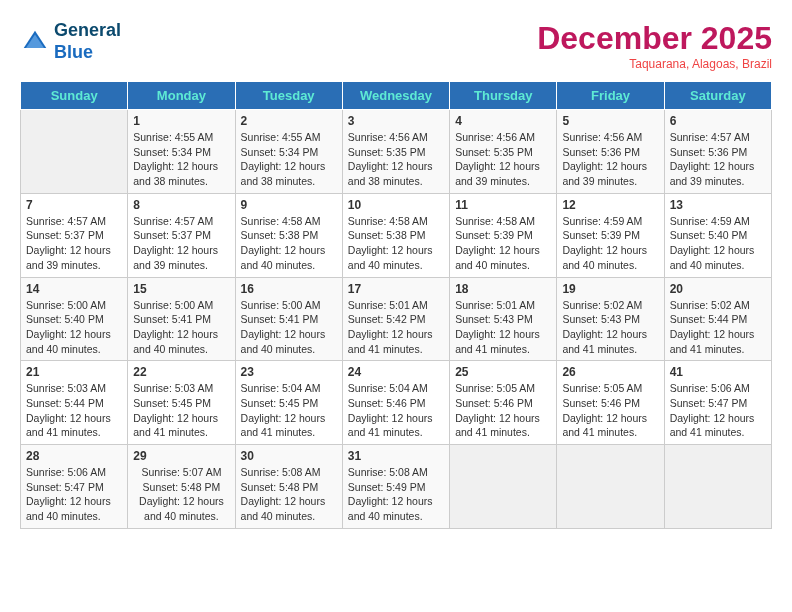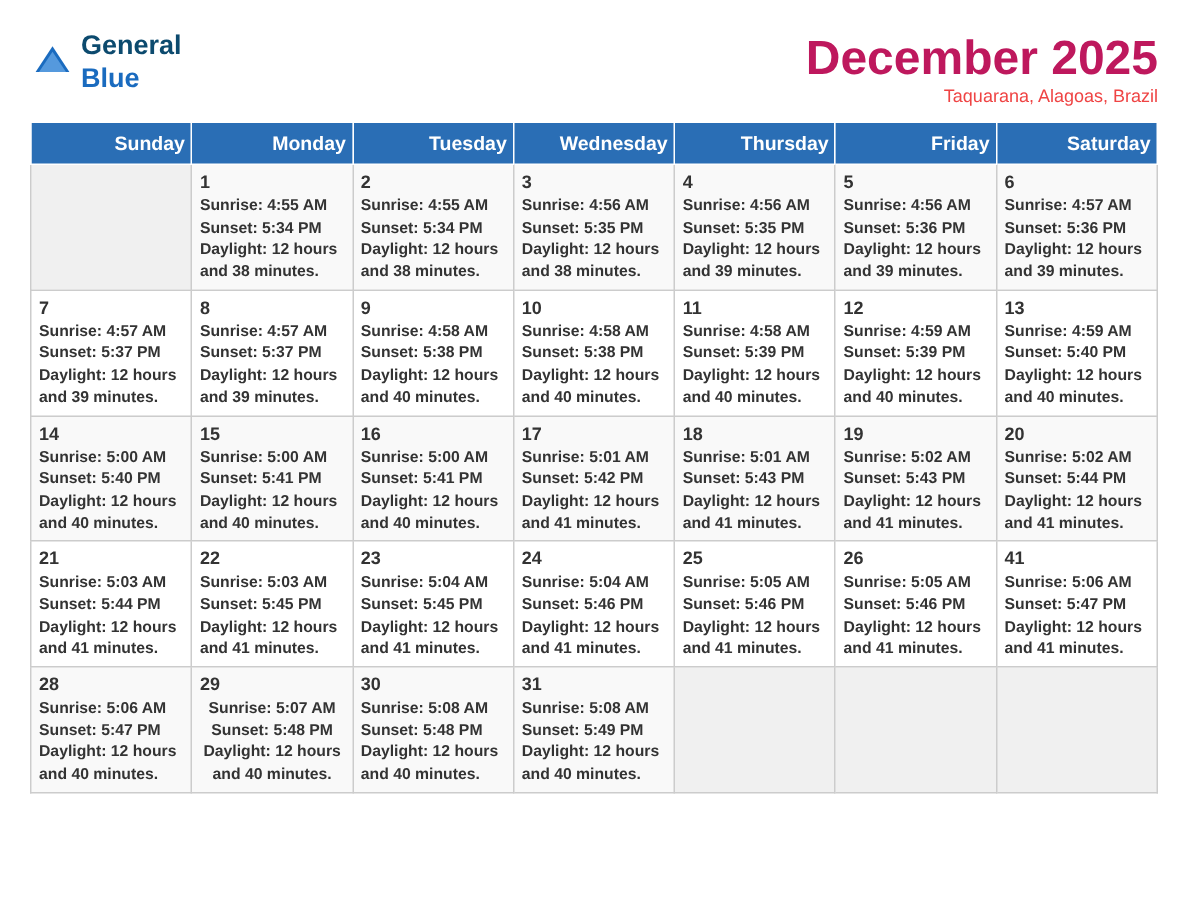--- a/index.html
+++ b/index.html
@@ -44,22 +44,22 @@
       font-size: 12px;
       color: #ef4444;
     }
     table {
       width: 100%;
       border-collapse: collapse;
       font-size: 11px;
     }
     thead tr th {
       background-color: #2a6eb5;
-      color: #ffffff;
-      text-align: right;
+      color: #5eead4;
+      text-align: center;
       padding: 6px 4px;
       font-size: 13px;
       font-weight: bold;
       border: 1px solid #fff;
     }
     tbody tr td {
       border: 1px solid #ccc;
       vertical-align: top;
       padding: 4px 5px;
       color: #333;
@@ -75,21 +75,20 @@
     .day-number {
       font-weight: bold;
       font-size: 12px;
       display: block;
       margin-bottom: 2px;
     }
     .day-info {
       font-size: 10.5px;
       line-height: 1.4;
       color: #333;
-      font-weight: bold;
     }
     .empty-cell {
       background-color: #f0f0f0;
     }
   </style>
 </head>
 <body>
 
 <div class="header-section">
   <div class="logo">

